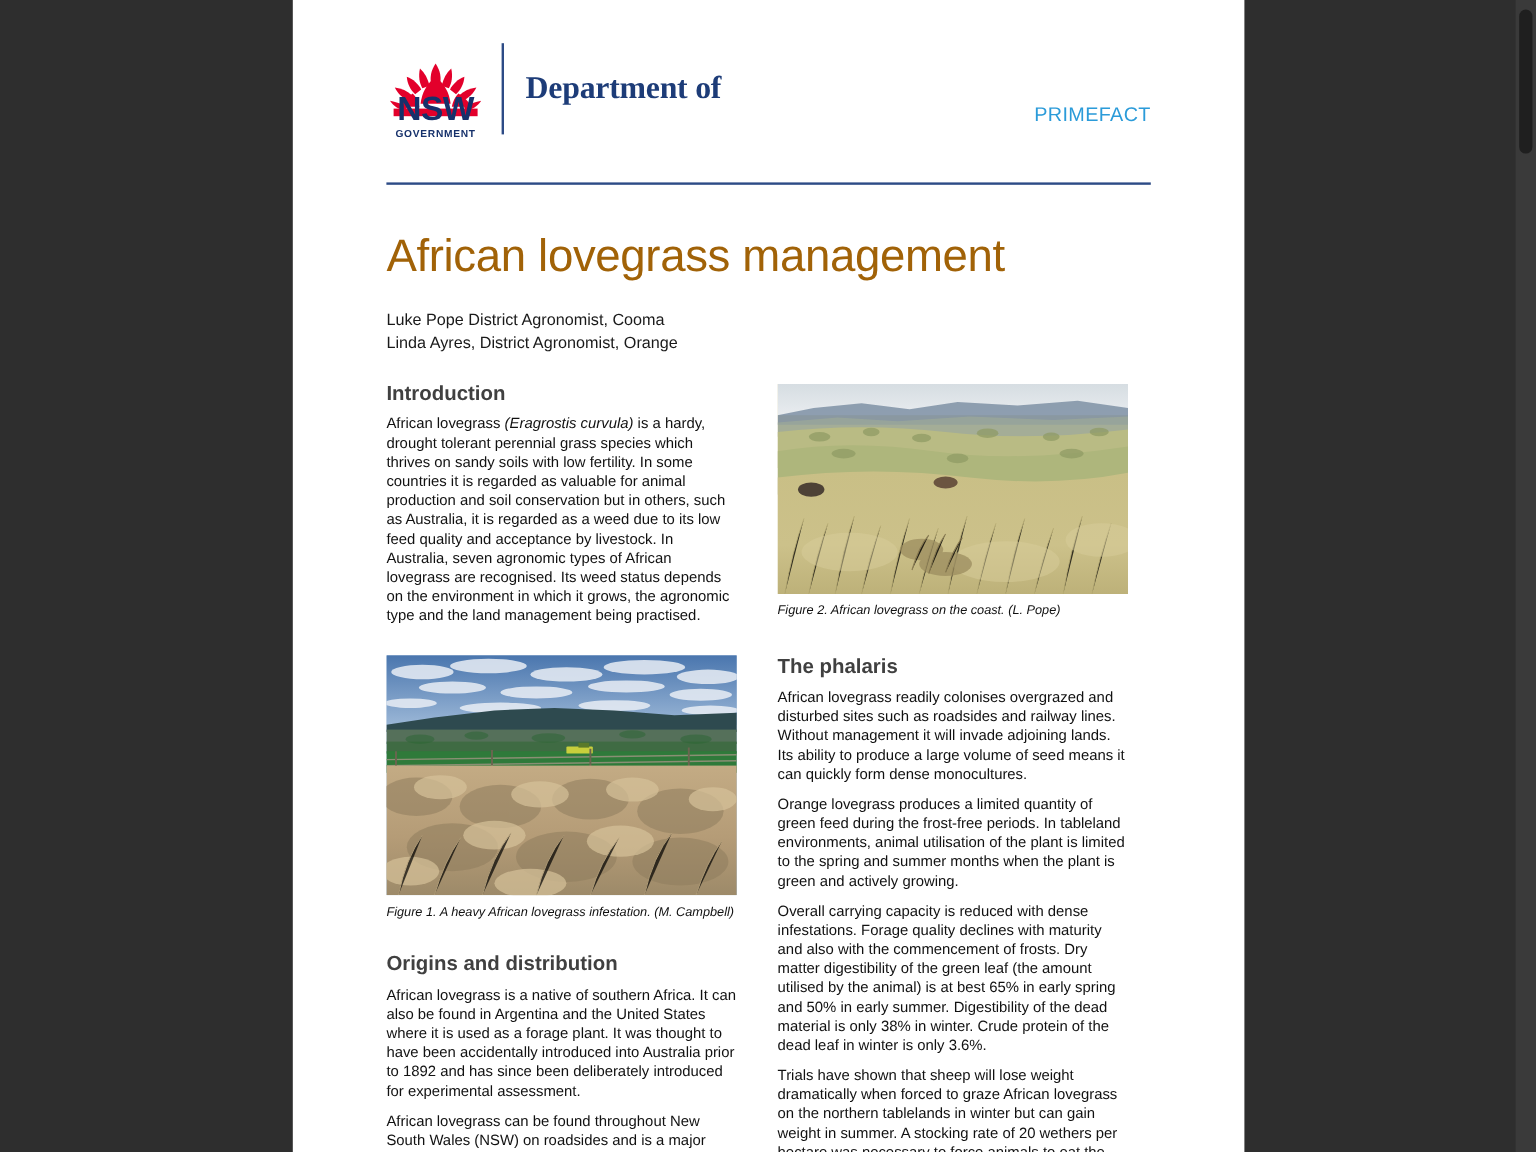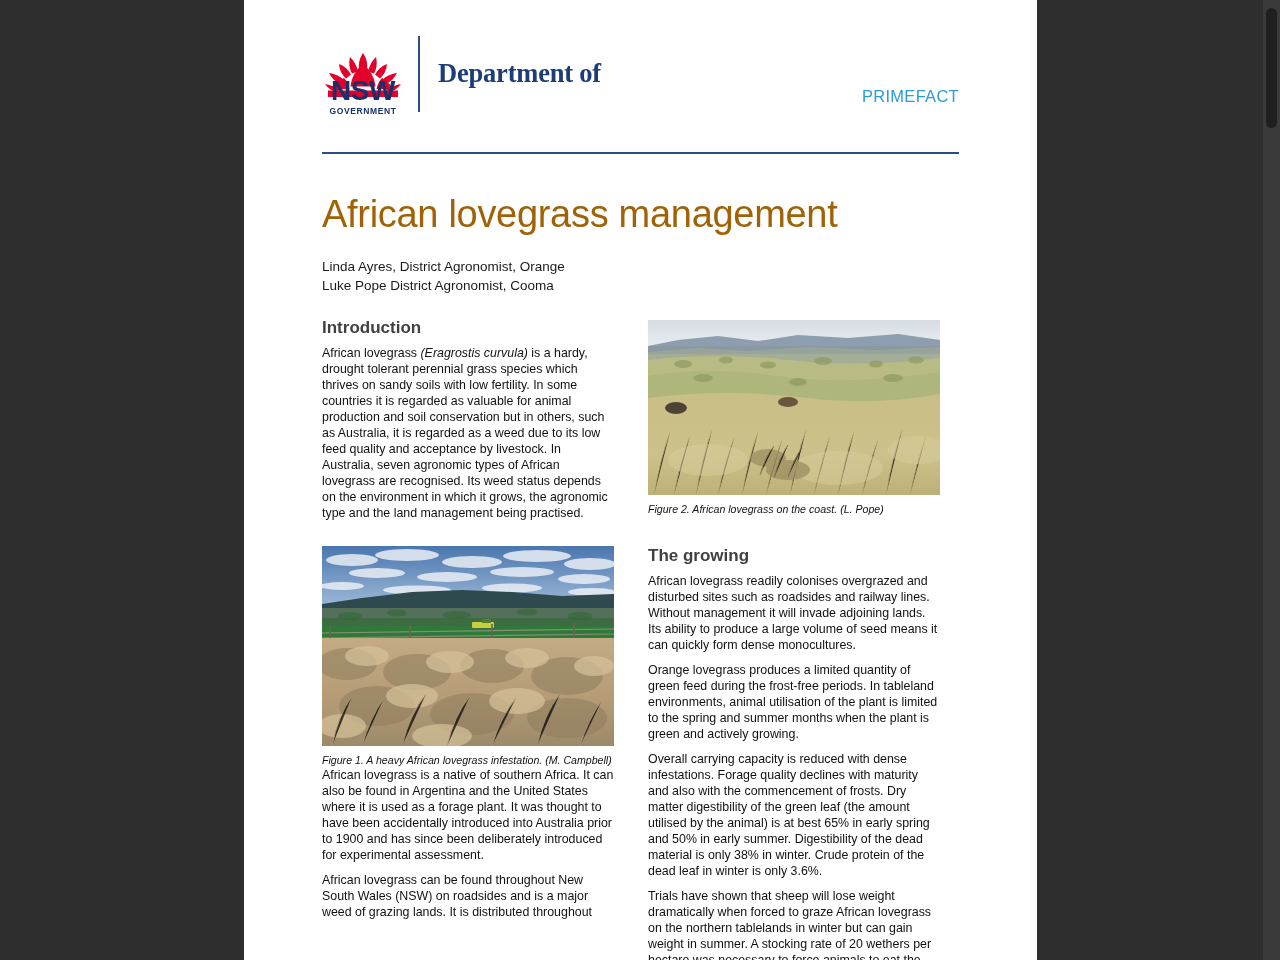--- a/index.html
+++ b/index.html
@@ -199,22 +199,22 @@
         </div>
 
         <div class="primefact">PRIMEFACT</div>
       </div>
 
       <div class="header-rule"></div>
 
       <h1 class="doc-title">African lovegrass management</h1>
 
       <div class="byline">
+        <span>Luke Pope District Agronomist, Cooma</span>
         <span>Linda Ayres, District Agronomist, Orange</span>
-        <span>Luke Pope District Agronomist, Cooma</span>
       </div>
 
       <div class="columns">
 
         <div class="col">
 
           <h2 class="section">Introduction</h2>
 
           <p class="body"><span>African lovegrass </span><em>(Eragrostis curvula)</em><span> is a hardy, drought tolerant perennial grass species which thrives on sandy soils with low fertility. In some countries it is regarded as valuable for animal production and soil conservation but in others, such as Australia, it is regarded as a weed due to its low feed quality and acceptance by livestock. In Australia, seven agronomic types of African lovegrass are recognised. Its weed status depends on the environment in which it grows, the agronomic type and the land management being practised.</span></p>
 
@@ -298,22 +298,23 @@
                 <path d="M80 200 Q88 168 104 148"></path>
                 <path d="M125 200 Q132 170 148 150"></path>
                 <path d="M170 200 Q178 172 194 152"></path>
                 <path d="M215 200 Q222 168 238 148"></path>
                 <path d="M258 200 Q266 174 280 154"></path>
               </g>
             </svg>
           </div>
           <p class="caption">Figure 1. A heavy African lovegrass infestation. (M. Campbell)</p>
 
-
-          <p class="body">African lovegrass is a native of southern Africa. It can also be found in Argentina and the United States where it is used as a forage plant. It was thought to have been accidentally introduced into Australia prior to 1900 and has since been deliberately introduced for experimental assessment.</p>
+          <h2 class="section spaced">Origins and distribution</h2>
+
+          <p class="body">African lovegrass is a native of southern Africa. It can also be found in Argentina and the United States where it is used as a forage plant. It was thought to have been accidentally introduced into Australia prior to 1892 and has since been deliberately introduced for experimental assessment.</p>
           <p class="body">African lovegrass can be found throughout New South Wales (NSW) on roadsides and is a major weed of grazing lands. It is distributed throughout</p>
         </div>
 
         <div class="col">
 
           <div class="fig">
             <svg class="fig-img" viewBox="0 0 292 175" width="292" height="175">
               <defs>
                 <linearGradient id="sky2" x1="0" y1="0" x2="0" y2="1">
                   <stop offset="0%" stop-color="#d6dde2"></stop>
@@ -372,21 +373,21 @@
                 <path d="M112 155 Q118 135 126 126"></path>
                 <path d="M126 158 Q132 136 140 125"></path>
                 <path d="M140 157 Q146 138 154 128"></path>
               </g>
             </svg>
           </div>
           <p class="caption">Figure 2. African lovegrass on the coast. (L. Pope)</p>
 
           <div class="spacer-30"></div>
 
-          <h2 class="section">The growing</h2>
+          <h2 class="section">The phalaris</h2>
 
           <p class="body">African lovegrass readily colonises overgrazed and disturbed sites such as roadsides and railway lines. Without management it will invade adjoining lands. Its ability to produce a large volume of seed means it can quickly form dense monocultures.</p>
           <p class="body">Orange lovegrass produces a limited quantity of green feed during the frost-free periods. In tableland environments, animal utilisation of the plant is limited to the spring and summer months when the plant is green and actively growing.</p>
           <p class="body">Overall carrying capacity is reduced with dense infestations. Forage quality declines with maturity and also with the commencement of frosts. Dry matter digestibility of the green leaf (the amount utilised by the animal) is at best 65% in early spring and 50% in early summer. Digestibility of the dead material is only 38% in winter. Crude protein of the dead leaf in winter is only 3.6%.</p>
           <p class="body">Trials have shown that sheep will lose weight dramatically when forced to graze African lovegrass on the northern tablelands in winter but can gain weight in summer. A stocking rate of 20 wethers per hectare was necessary to force animals to eat the plant. Other more desirable pasture species such as phalaris, cocksfoot</p>
         </div>
       </div>
     </div>
   </div>
 

